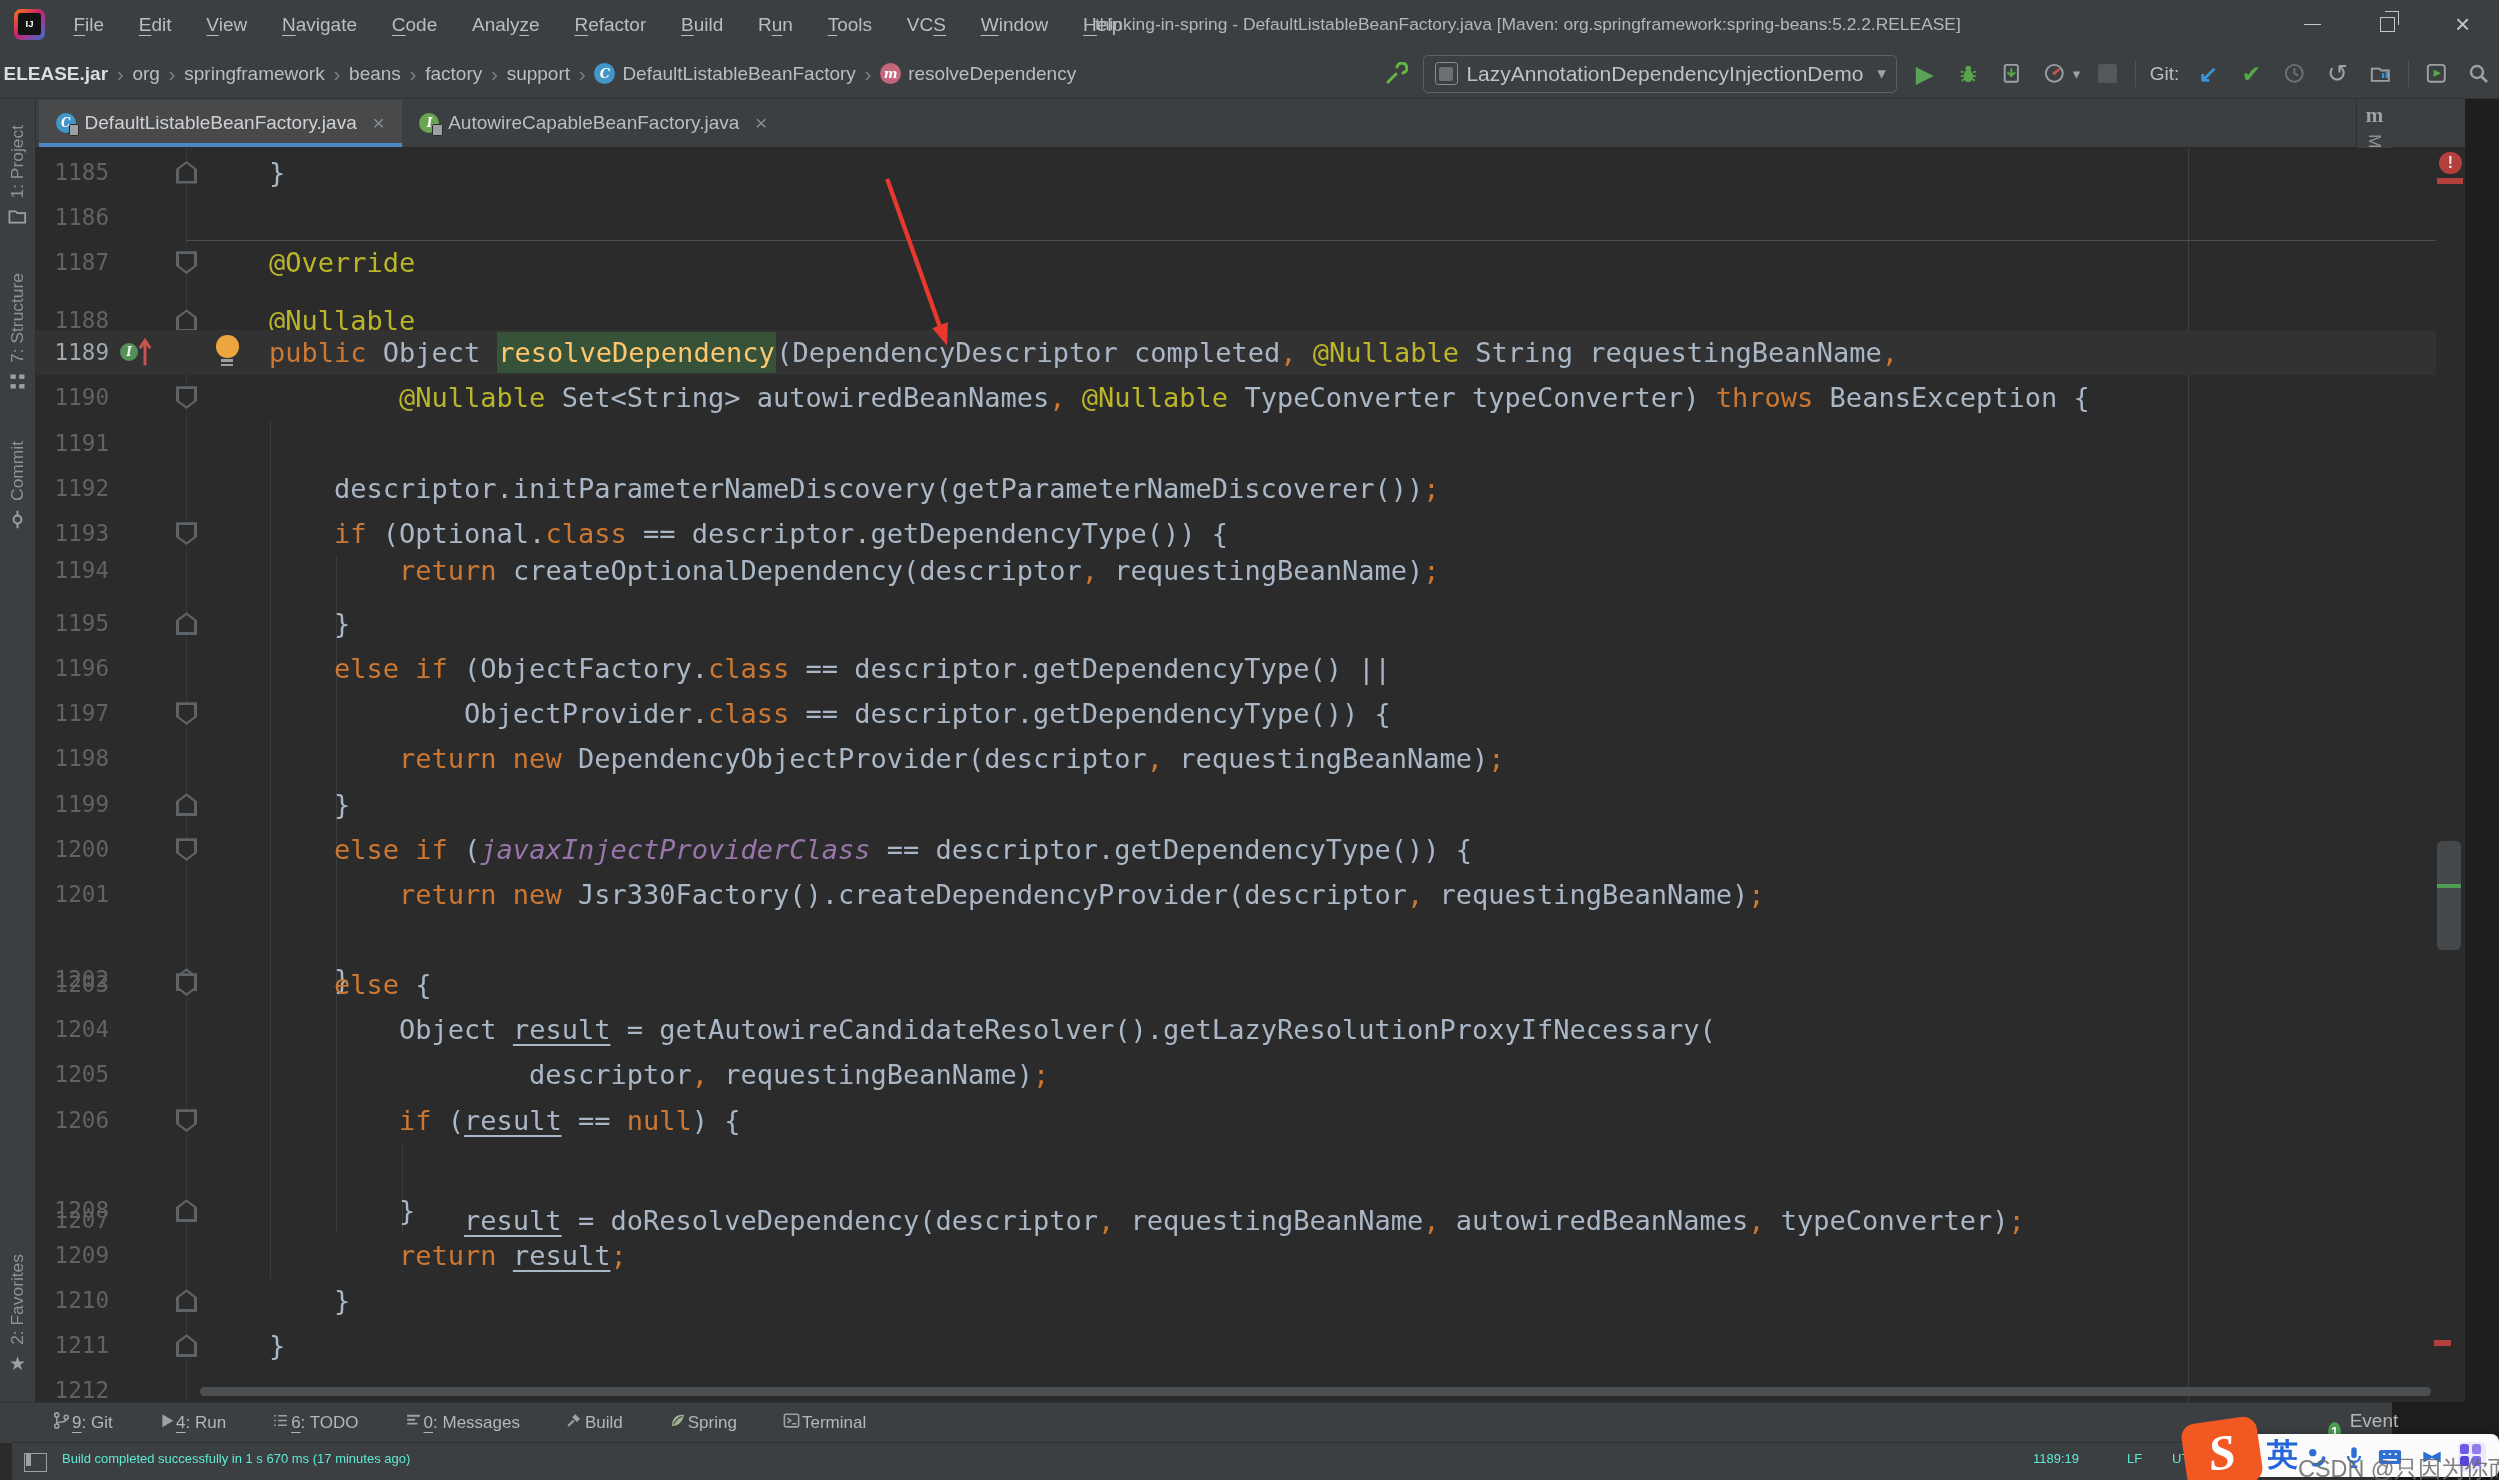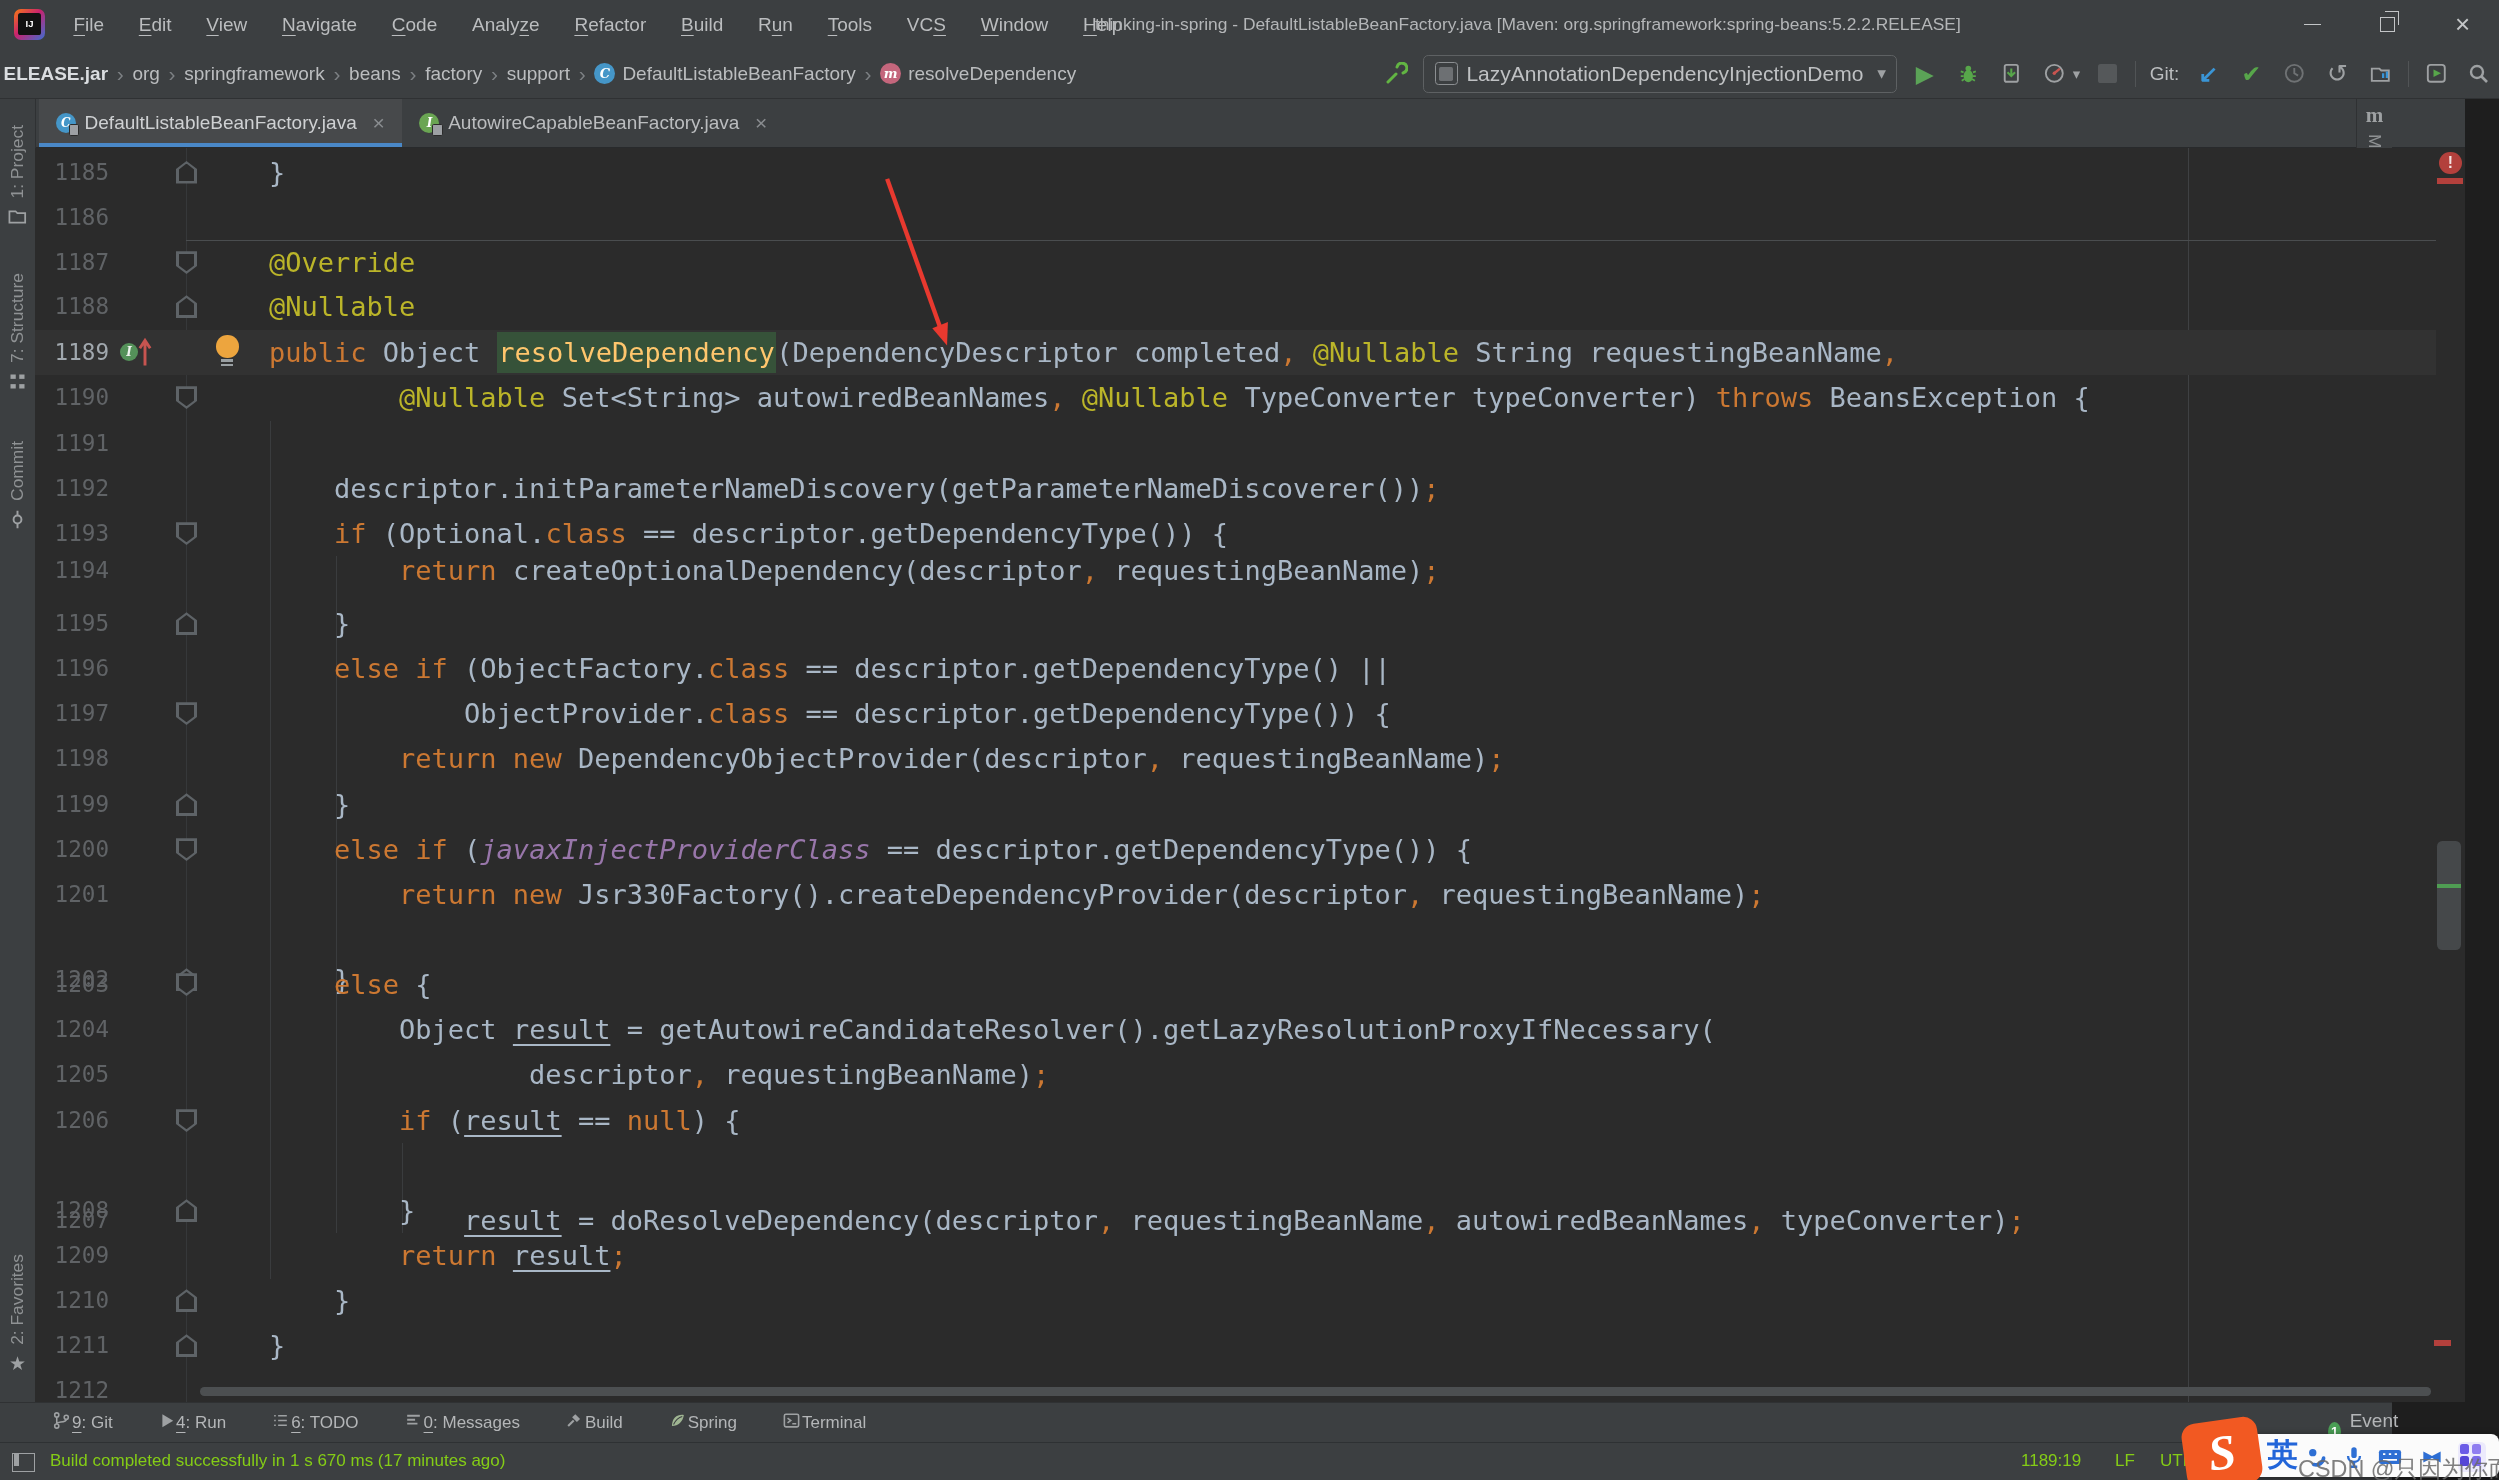--- a/index.html
+++ b/index.html
@@ -99,21 +99,21 @@
   .hscroll{position:absolute;left:165px;top:1239px;width:2231px;height:8.7px;background:#4c4f51;border-radius:4.3px}
 
   
   .bstripe{position:absolute;left:0;right:0;bottom:38px;height:41px;background:#3c3f41;border-top:0.9px solid #2f3133;display:flex;align-items:center;padding-left:52px;gap:45px;box-sizing:border-box}
   .bsi{display:flex;align-items:center;gap:1px;color:#b4b6b8;font-size:17px;white-space:nowrap}
   .bsi svg{flex:0 0 auto}
   .event-log{position:absolute;left:2328px;top:7px;display:flex;align-items:center;gap:8.7px;color:#b4b6b8;font-size:19px}
   .ev-badge{width:20px;height:20px;border-radius:50%;background:#4a9e55;color:#fff;font:700 13px/20px "Liberation Sans",sans-serif;text-align:center}
 
   
-  .statusbar{position:absolute;left:0;right:0;bottom:0;height:38px;background:#3c3f41;border-top:0.9px solid #2e3133;color:#84cc16;font-size:17px}
+  .statusbar{position:absolute;left:12px;right:0;bottom:0;height:38px;background:#3c3f41;border-top:0.9px solid #2e3133;color:#5eead4;font-size:13px}
   .sb-icon{position:absolute;left:12px;top:9.5px;width:21px;height:17.4px;border:1.7px solid #9ea1a3}
   .sb-icon::after{content:"";position:absolute;left:0.9px;top:0.9px;width:5.2px;height:12px;background:#9ea1a3}
   .sb-msg{position:absolute;left:50px;top:7.8px;white-space:nowrap}
   .sb-caret{position:absolute;left:2021px;top:7.8px}
   .sb-lf{position:absolute;left:2115px;top:7.8px}
   .sb-enc{position:absolute;left:2160px;top:7.8px}
 
   
   .anno-arrow{position:absolute;left:0;top:0;z-index:40;pointer-events:none}
   .ime-bar{position:absolute;left:2239px;top:1434px;width:260px;height:43px;background:#fbfbfb;border-radius:7.8px;z-index:50;box-shadow:0 1.7px 7px rgba(0,0,0,.45)}
@@ -366,21 +366,21 @@
         </div>
         <div class="crow" style="top: 47px;">
           <span class="lnum">1186</span>
           <pre class="cl"></pre>
         </div>
         <div class="crow" style="top: 92px;">
           <span class="lnum">1187</span>
           <div class="fold fold-start"></div>
           <pre class="cl">    <span class="tk-a">@Override</span></pre>
         </div>
-        <div class="crow" style="top: 136px;">
+        <div class="crow" style="top: 150px;">
           <span class="lnum">1188</span>
           <div class="fold fold-end"></div>
           <pre class="cl">    <span class="tk-a">@Nullable</span></pre>
         </div>
         <div class="crow cur" style="top: 182px;">
           <span class="lnum">1189</span>
           <span class="ov-icon">I</span>
           <span class="ov-arrow"><svg width="14" height="31" viewBox="0 0 16 36">
               <path d="M8 33 V6 M2 13 L8 4 L14 13" fill="none" stroke="#c75450" stroke-width="3.4"></path>
             </svg></span>

